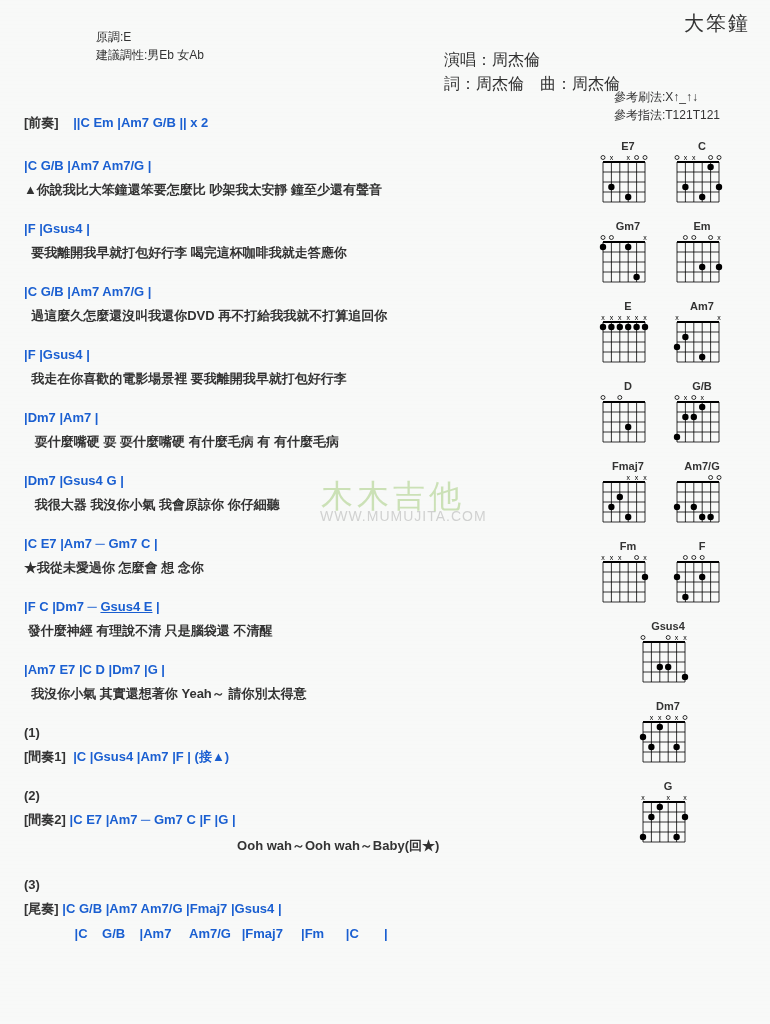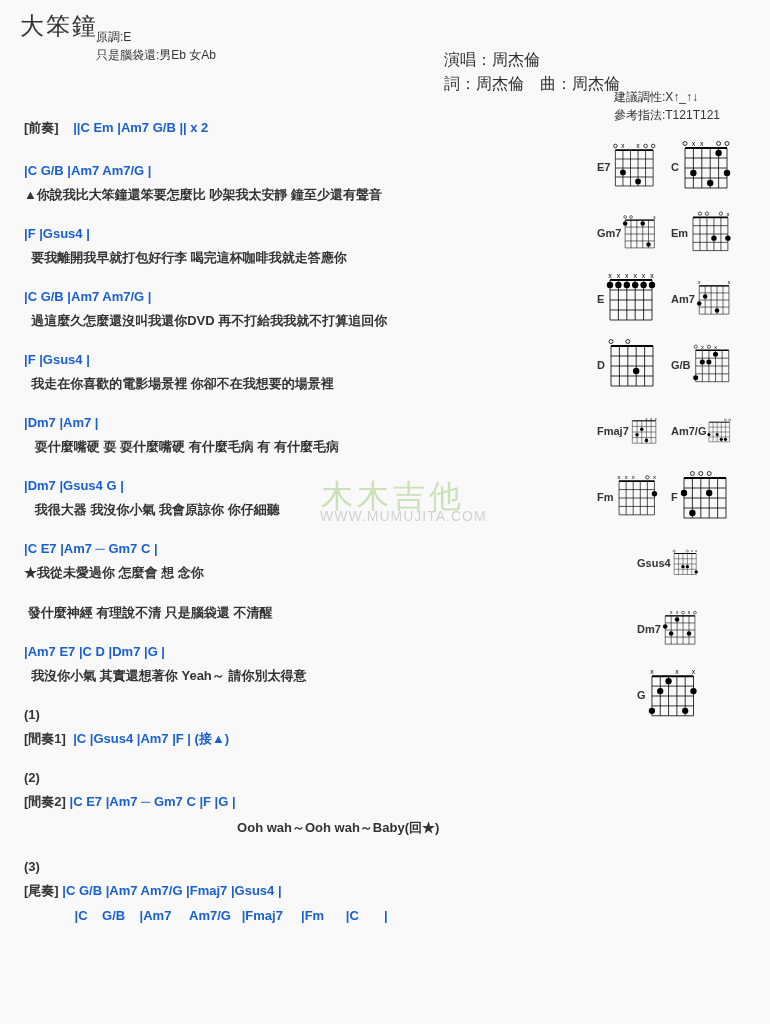--- a/index.html
+++ b/index.html
@@ -16,22 +16,22 @@
     padding: 10px 20px 30px 20px;
     box-sizing: border-box;
     background: repeating-linear-gradient(
       0deg,
       #f8f9f8,
       #f8f9f8 3px,
       #f6f7f6 4px
     );
   }
   .title {
-    text-align: left;
-    font-size: 24px;
+    text-align: right;
+    font-size: 20px;
     font-weight: normal;
     letter-spacing: 2px;
     margin: 0 0 4px 0;
   }
   .meta-left {
     position: absolute;
     top: 28px;
     left: 96px;
     font-size: 12px;
     line-height: 1.5;
@@ -85,22 +85,21 @@
     right: 18px;
     top: 140px;
     width: 155px;
     display: flex;
     flex-wrap: wrap;
     gap: 10px 12px;
   }
   .chord-dia {
     width: 62px;
     display: flex;
-    flex-direction: row;
-    align-items: center;
+    flex-direction: column;
   }
   .chord-dia .lbl {
     font-size: 11px;
     font-weight: bold;
     margin-bottom: 2px;
     text-align: center;
   }
   .chord-dia.single { width: 62px; margin-left: 40px; }
 
   
@@ -125,30 +124,30 @@
   }
 </style>
 </head>
 <body>
 
 <div class="page">
   <h1 class="title">大笨鐘</h1>
 
   <div class="meta-left">
     <div>原調:E</div>
-    <div>只是腦袋還:男Eb 女Ab</div>
+    <div>建議調性:男Eb 女Ab</div>
   </div>
 
   <div class="meta-right">
     <div>演唱：周杰倫</div>
     <div>詞：周杰倫　曲：周杰倫</div>
   </div>
 
   <div class="meta-right2">
-    <div>建議調性:X↑_↑↓</div>
+    <div>參考刷法:X↑_↑↓</div>
     <div>參考指法:T121T121</div>
   </div>
 
   <div class="wm">木木吉他</div>
   <div class="wm2">WWW.MUMUJITA.COM</div>
 
   <div class="content">
 
     <p class="line intro-line">
       <span class="text">[前奏]</span>
@@ -159,31 +158,34 @@
     <p class="line chord-line">|C                   G/B               |Am7                   Am7/G            |</p>
     <p class="line lyric-line">▲你說我比大笨鐘還笨要怎麼比    吵架我太安靜 鐘至少還有聲音</p>
 
     <p class="line chord-line">|F                                     |Gsus4                                   |</p>
     <p class="line lyric-line">&nbsp;&nbsp;<span>要我離開我早就打包好行李    喝完這杯咖啡我就走答應你</span></p>
 
     <p class="line chord-line">|C                        G/B              |Am7                  Am7/G            |</p>
     <p class="line lyric-line">&nbsp;&nbsp;<span>過這麼久怎麼還沒叫我還你DVD    再不打給我我就不打算追回你</span></p>
 
     <p class="line chord-line">|F                                     |Gsus4                                   |</p>
-    <p class="line lyric-line">&nbsp;&nbsp;<span>我走在你喜歡的電影場景裡    你卻不在我想要的場景裡</span></p>
+    <p class="line lyric-line">&nbsp;&nbsp;<span>我走在你喜歡的電影場景裡    要我離開我早就打包好行李</span></p>
 
     <p class="line chord-line">|Dm7                                |Am7                                    |</p>
     <p class="line lyric-line">&nbsp;&nbsp;&nbsp;<span>耍什麼嘴硬 耍 耍什麼嘴硬    有什麼毛病 有 有什麼毛病</span></p>
 
     <p class="line chord-line">|Dm7                                |Gsus4      G                          |</p>
     <p class="line lyric-line">&nbsp;&nbsp;&nbsp;<span>我很大器    我沒你小氣    我會原諒你    你仔細聽</span></p>
 
     <p class="line chord-line">|C         E7         |Am7  ─  Gm7      C      |</p>
     <p class="line lyric-line">★我從未愛過你    怎麼會        想 念你</p>
 
+    <p class="line chord-line">
+      <span>|F             C              |Dm7  ─  </span><span class="u">Gsus4   E</span><span>   |</span>
+    </p>
     <p class="line lyric-line">&nbsp;<span>發什麼神經   有理說不清 只是腦袋還    不清醒</span></p>
 
     <p class="line chord-line">|Am7       E7         |C        D         |Dm7       |G                      |</p>
     <p class="line lyric-line">&nbsp;&nbsp;<span>我沒你小氣    其實還想著你    Yeah～ 請你別太得意</span></p>
 
     <p class="line gap">(1)</p>
     <p class="line lyric-line">
       <span class="text">[間奏1]</span>&nbsp;
       <span class="chord">|C    |Gsus4    |Am7    |F      |  (接▲)</span>
     </p>

